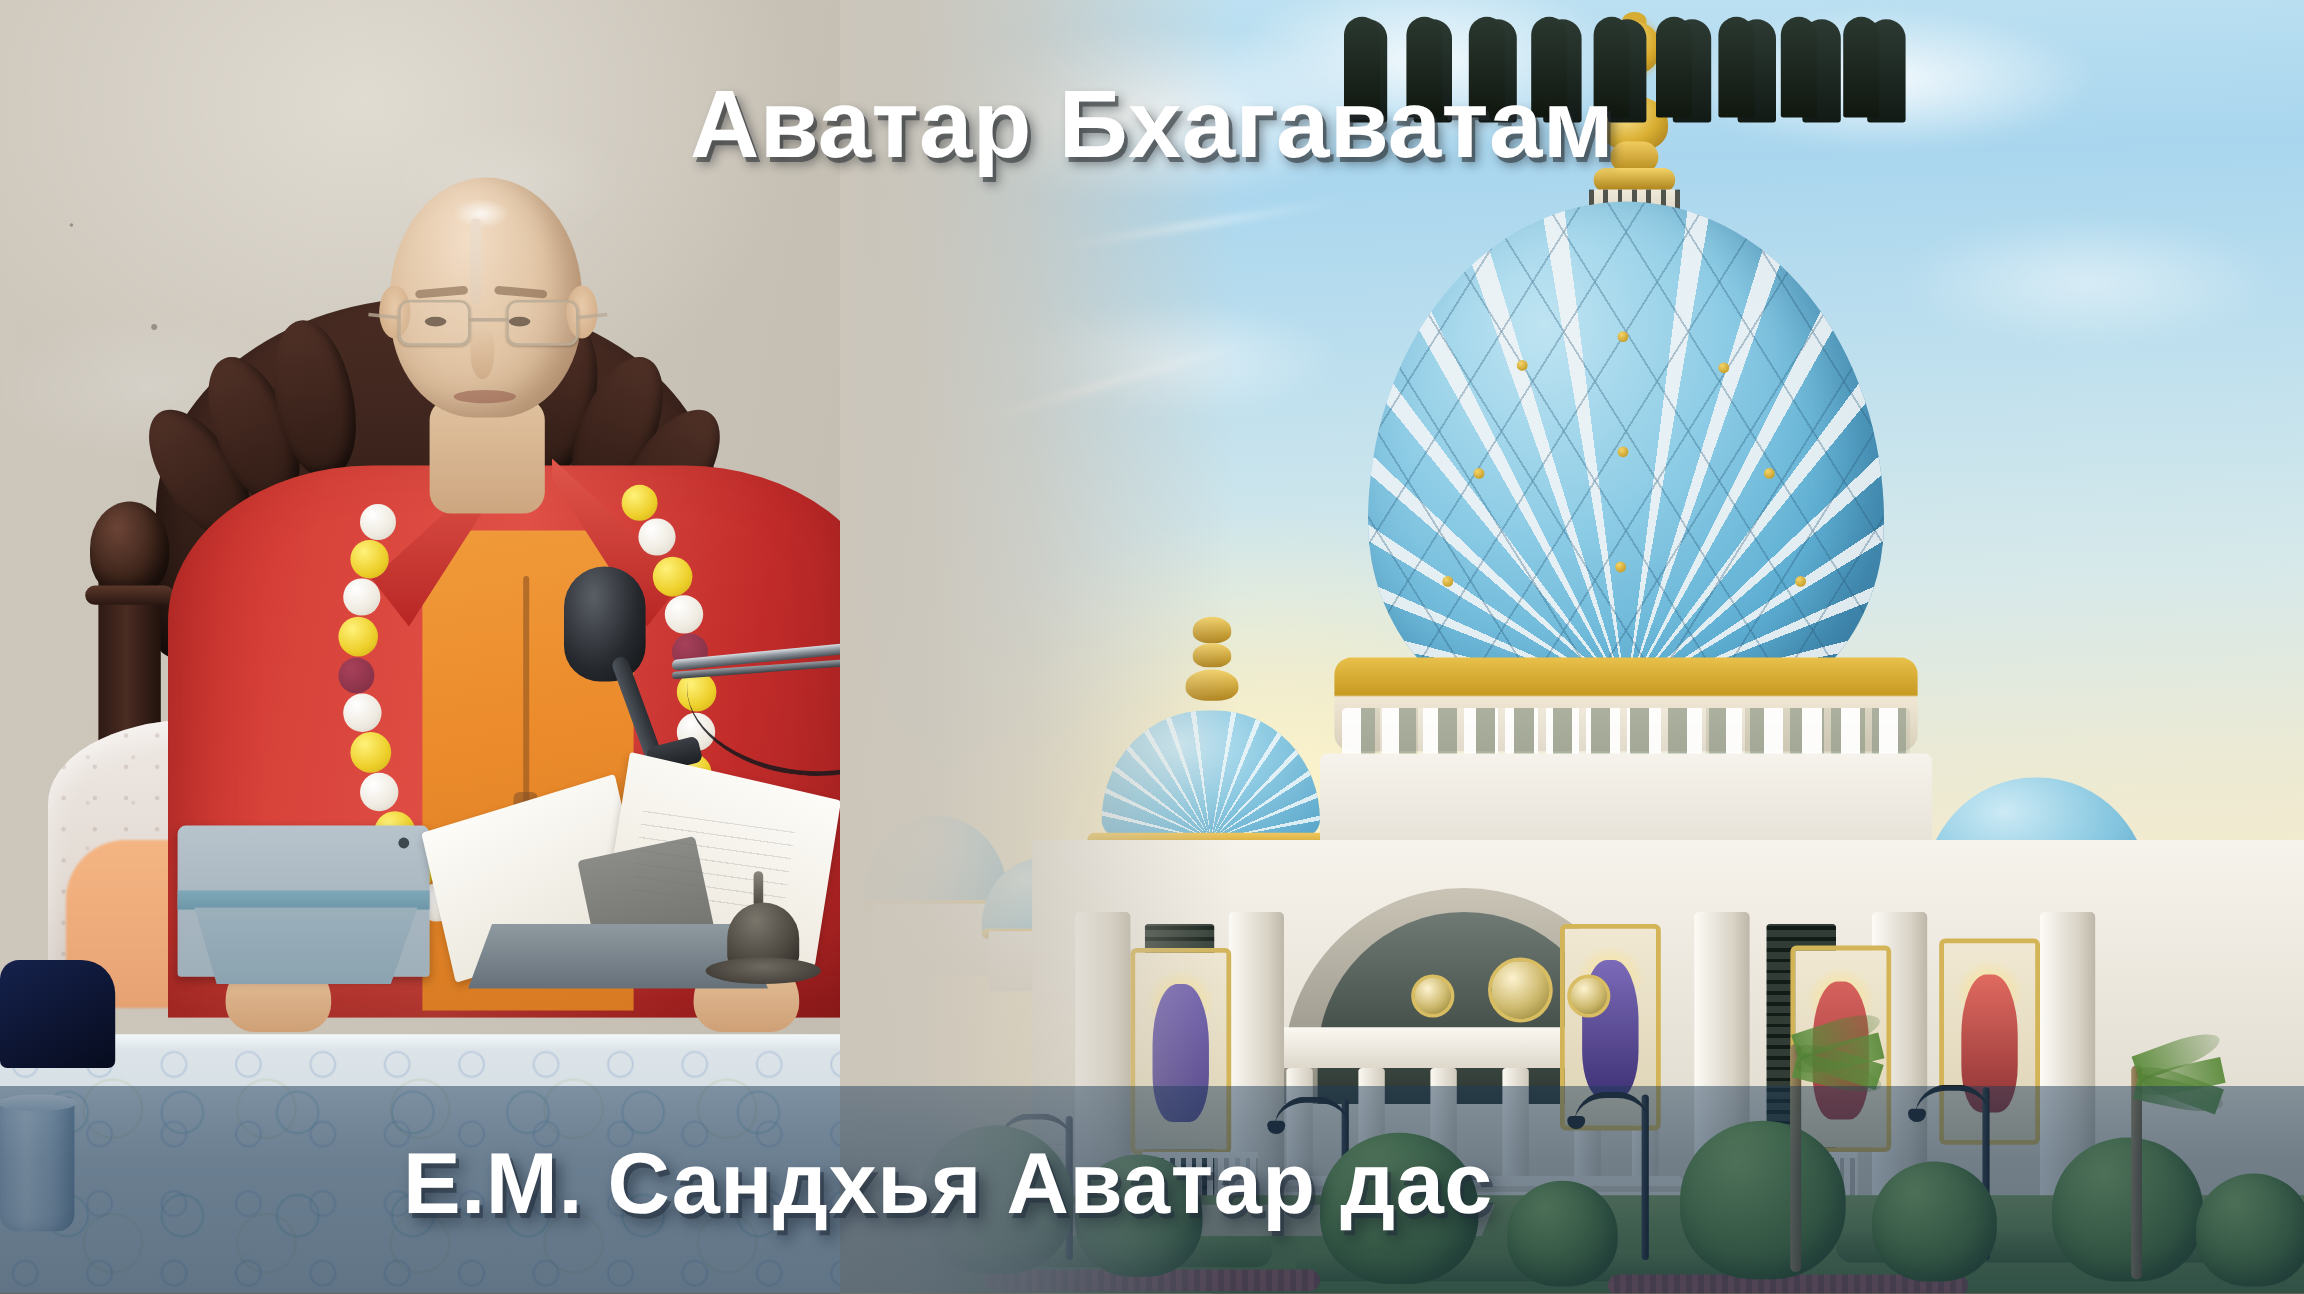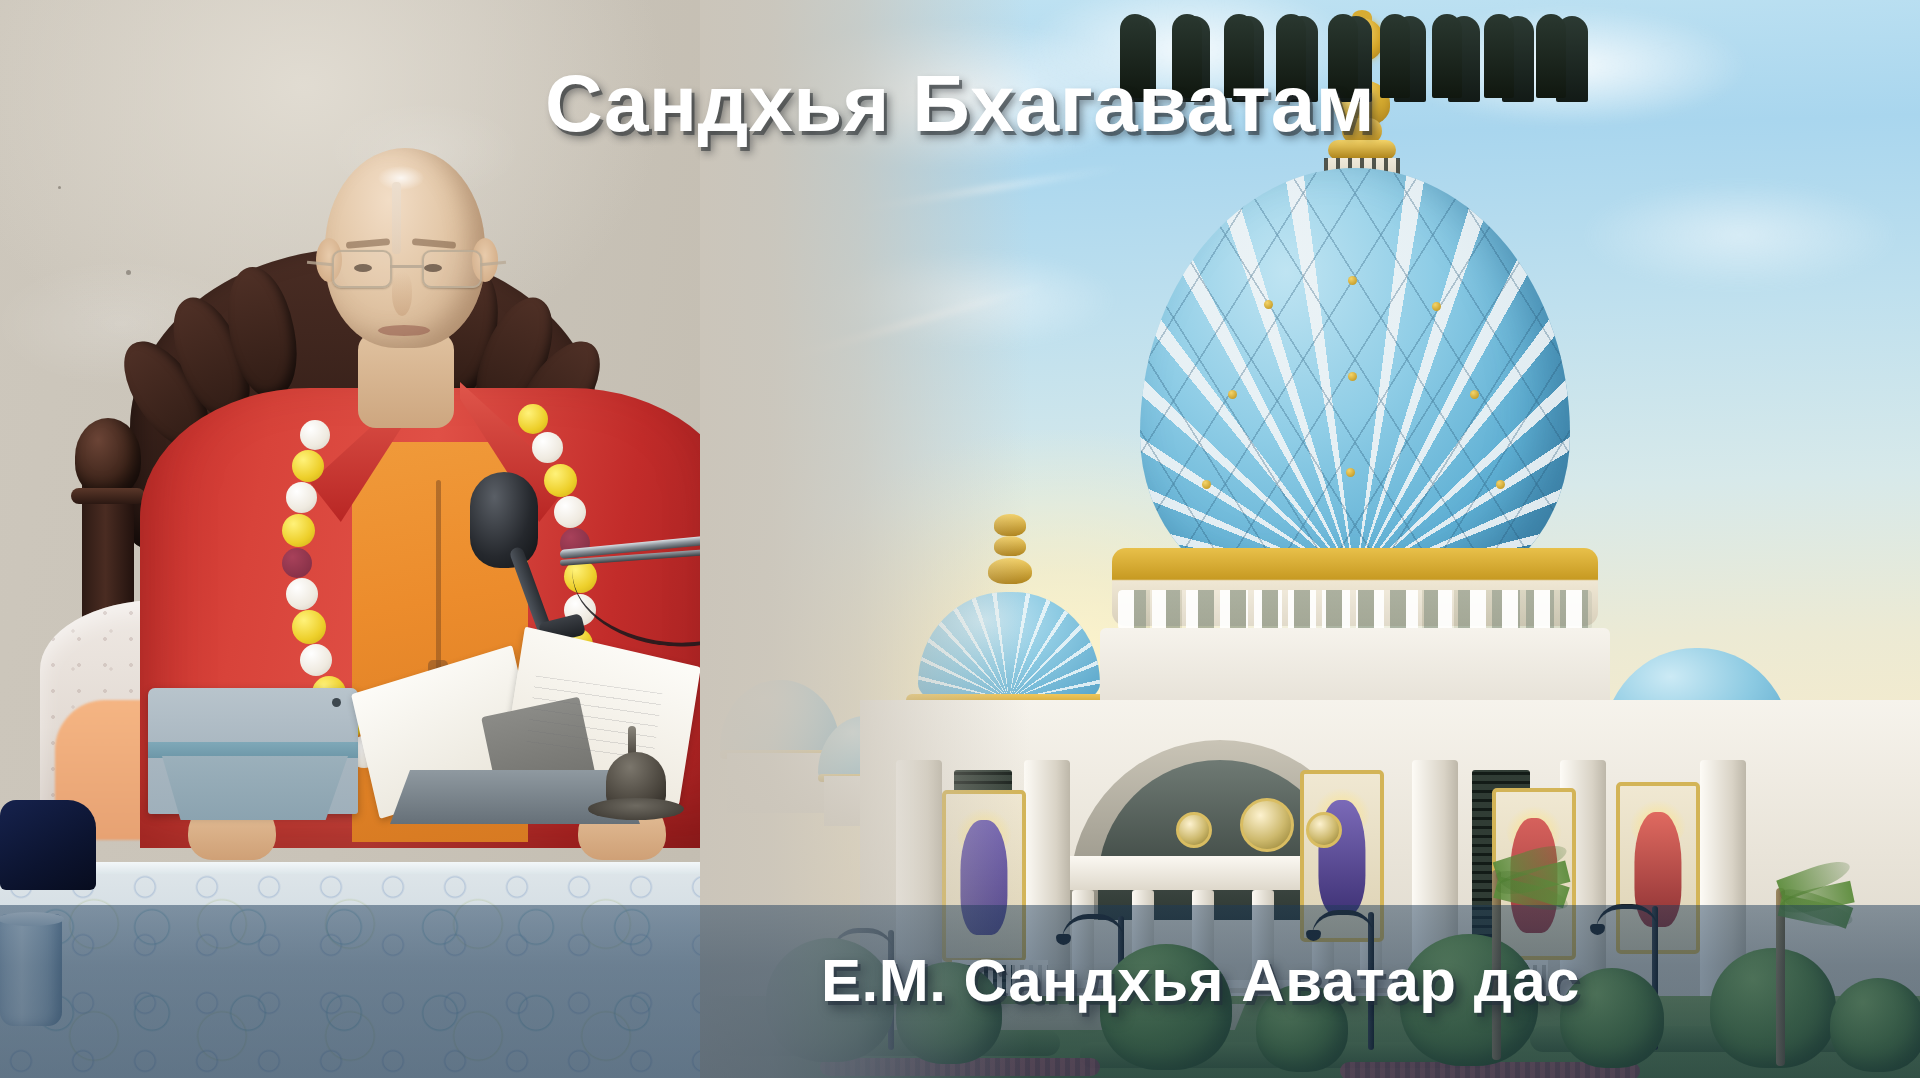--- a/index.html
+++ b/index.html
@@ -643,22 +643,22 @@
     text-align:center;
     font-size:80px; font-weight:700; color:#ffffff;
     letter-spacing:.3px;
     text-shadow:
       3px 4px 0 rgba(40,45,50,.55),
       5px 6px 9px rgba(20,25,30,.45);
     white-space:nowrap;
   }
   .subtitle{
     position:absolute; left:0; top:946px; width:1580px;
-    text-align:right;
-    font-size:60px; font-weight:700; color:#ffffff;
+    text-align:center;
+    font-size:72px; font-weight:700; color:#ffffff;
     letter-spacing:.5px;
     text-shadow:
       3px 4px 0 rgba(35,45,60,.55),
       6px 7px 12px rgba(12,22,34,.55);
     white-space:nowrap;
   }
 </style>
 </head>
 <body>
 
@@ -976,17 +976,17 @@
     <div class="palm-frond" style="left:1080px;top:880px;transform:rotate(-20deg);transform-origin:left center;"></div>
     <div class="palm-frond" style="left:1080px;top:894px;transform:rotate(12deg);transform-origin:left center;"></div>
     <div class="palm-frond" style="left:1006px;top:882px;transform:rotate(-160deg);transform-origin:right center;"></div>
     <div class="palm-frond" style="left:1006px;top:896px;transform:rotate(168deg);transform-origin:right center;"></div>
 
     <div class="right-fade"></div>
   </div>
 
   <div class="caption-band"></div>
 
-  <div class="title">Сандхья Бхагаватам</div>
+  <div class="title">Аватар Бхагаватам</div>
 
   <div class="subtitle">Е.М. Сандхья Аватар дас</div>
 
 </div>
 
 </body></html>

